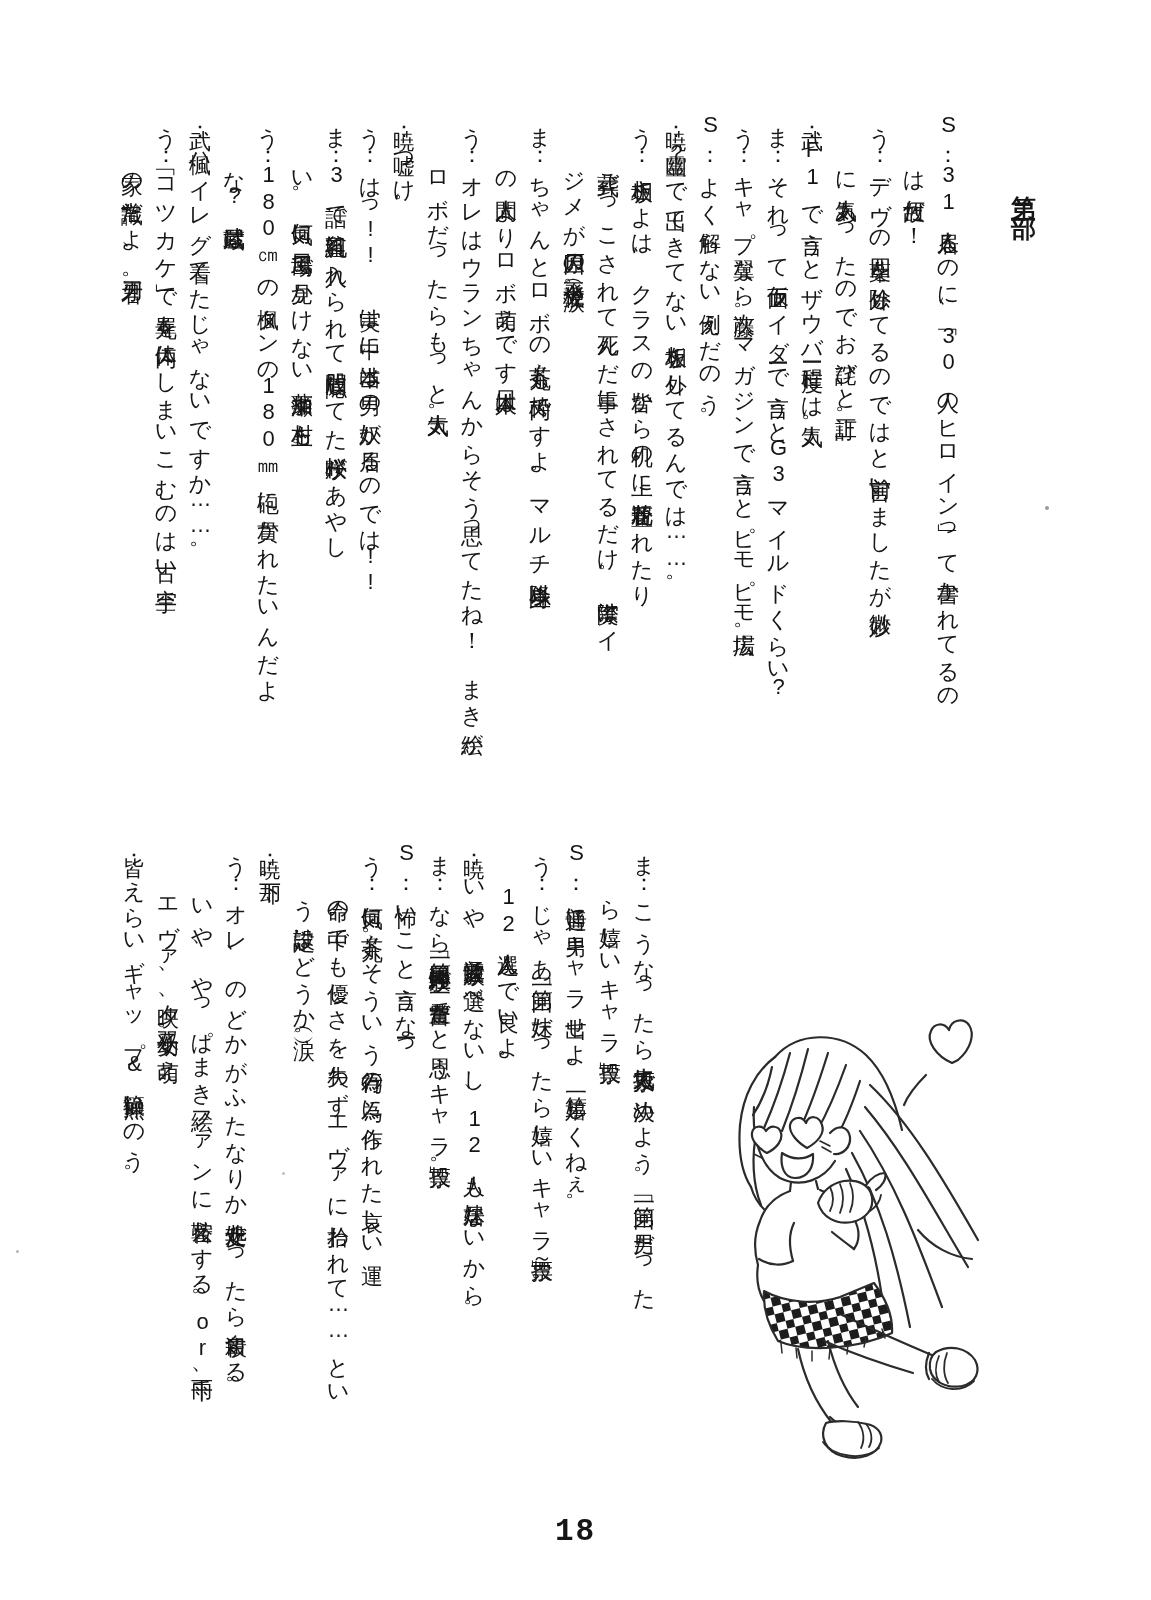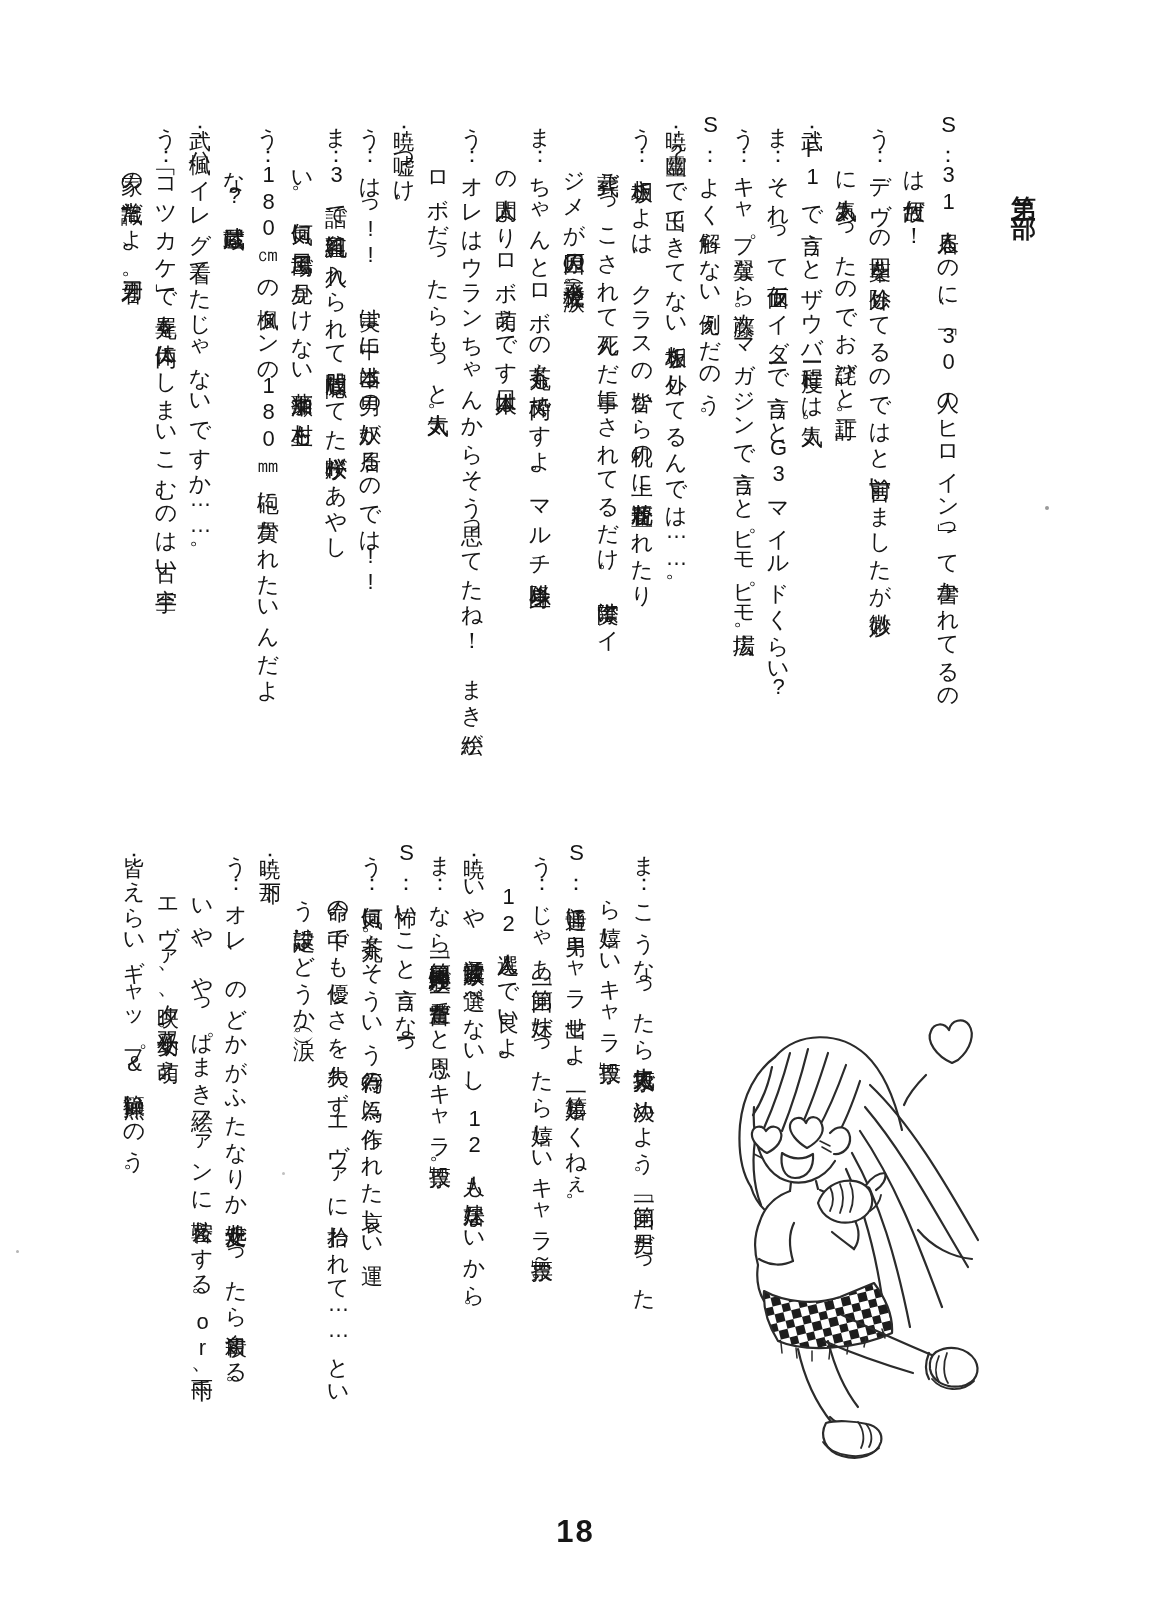--- a/index.html
+++ b/index.html
@@ -45,21 +45,21 @@
   .illustration svg { width: 100%; height: 100%; display: block; }
   .page-num {
     position: absolute;
     left: 0;
     top: 1514px;
     width: 1151px;
     text-align: center;
     font-size: 31px;
     font-weight: bold;
     letter-spacing: 2px;
-    font-family: Liberation Sans, sans-serif;
+    font-family: Liberation Mono, monospace;
   }
   .speck { position: absolute; background: #9a9a9a; border-radius: 50%; }
   .speck.s1 { left: 1045px; top: 506px; width: 4px; height: 4px; }
   .speck.s2 { left: 16px;  top: 1250px; width: 3px; height: 3px; background: #b5b5b5; }
   .speck.s3 { left: 282px; top: 1172px; width: 3px; height: 3px; background: #c0c0c0; }
 </style>
 </head>
 <body>
 
 <div class="page">

